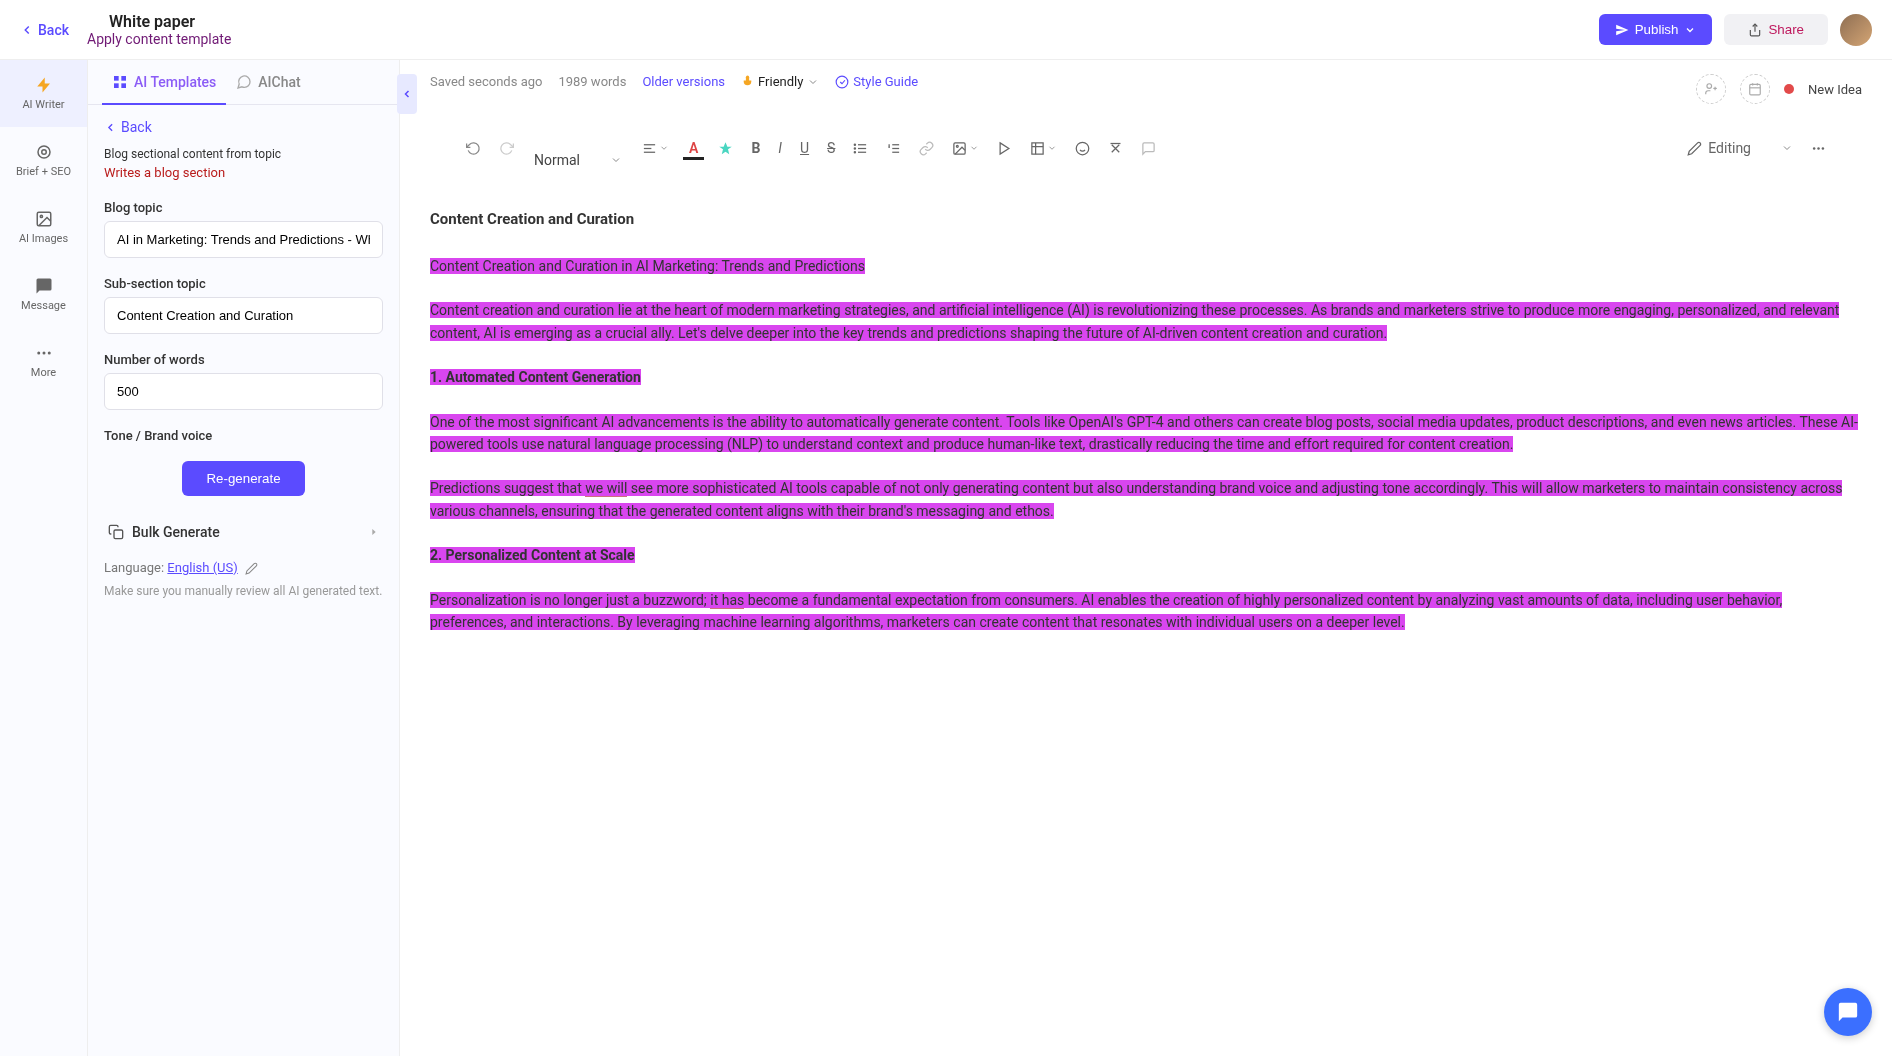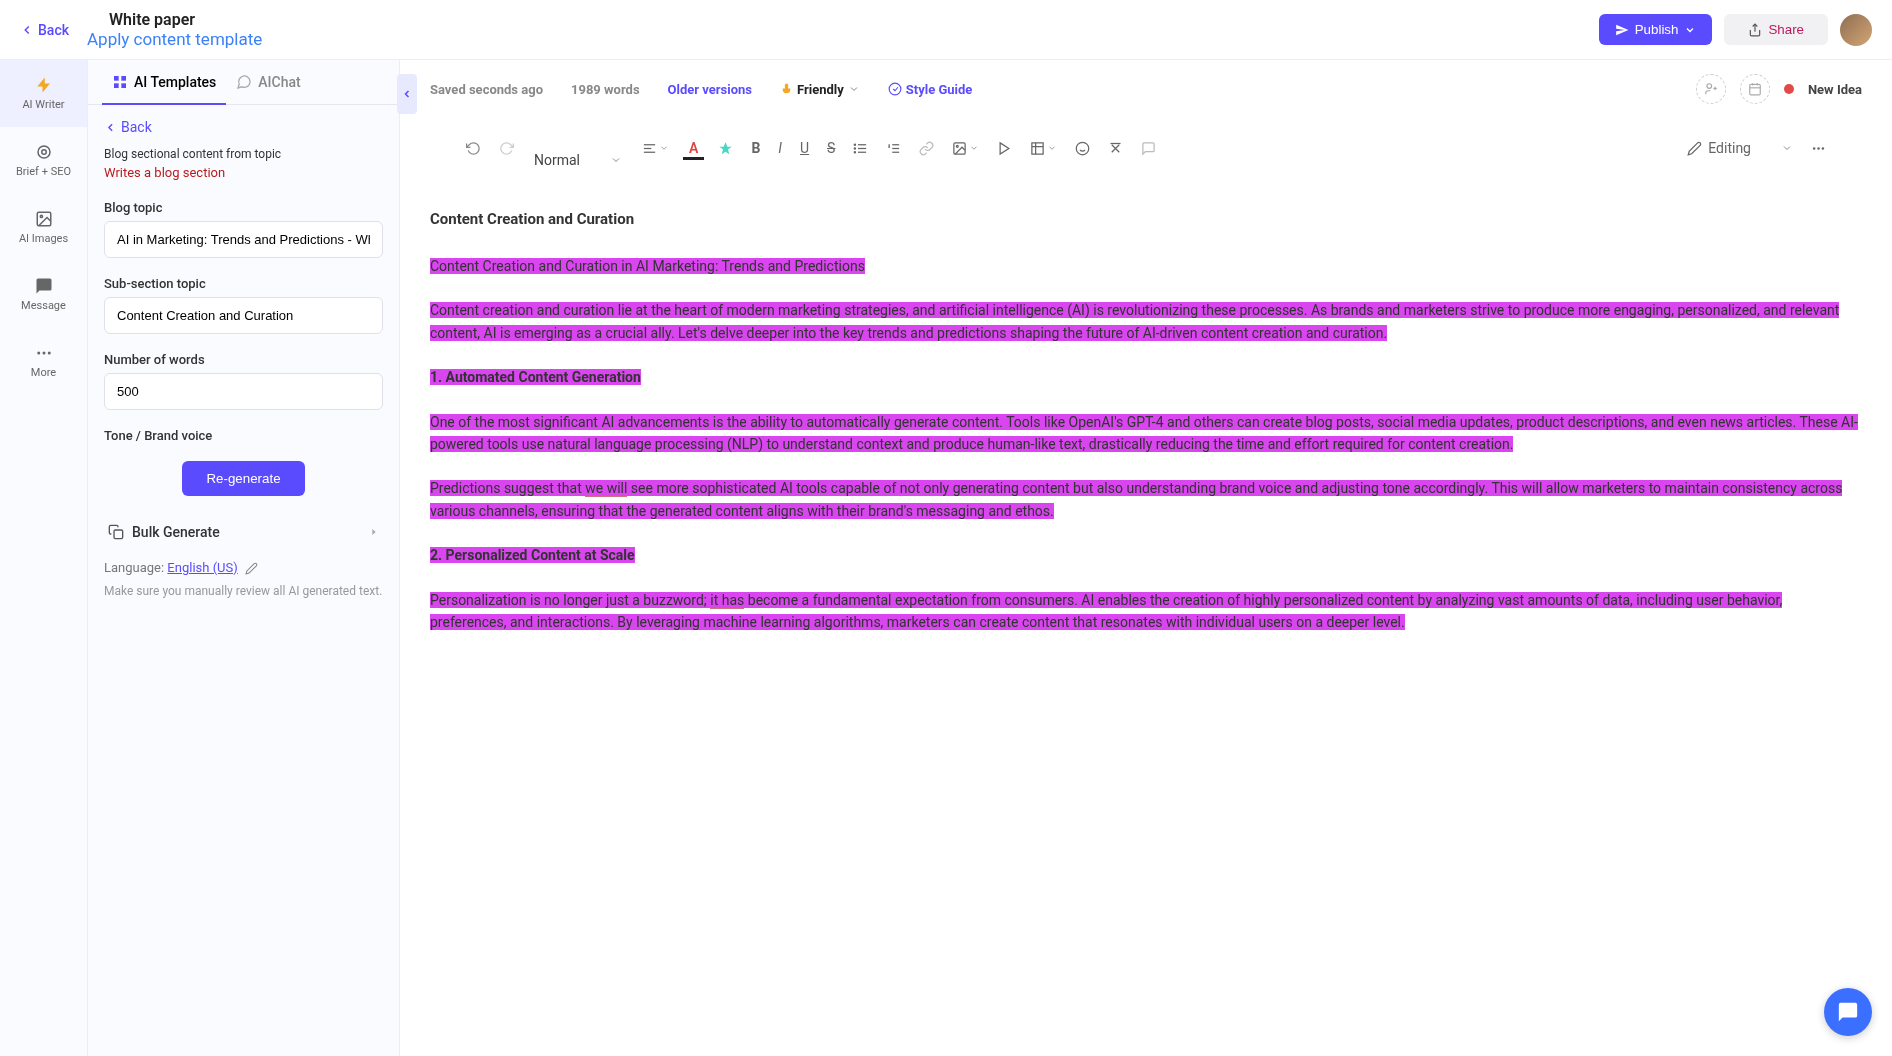--- a/index.html
+++ b/index.html
@@ -5,60 +5,60 @@
 * { margin: 0; padding: 0; box-sizing: border-box; }
 body { font-family: -apple-system, BlinkMacSystemFont, 'Segoe UI', Roboto, sans-serif; font-size: 14px; color: #333; background: #fff; }
 .app { display: flex; flex-direction: column; height: 100vh; }
 
 
 .topbar { display: flex; align-items: center; padding: 10px 20px; border-bottom: 1px solid #eee; min-height: 60px; }
 .back-link { display: flex; align-items: center; color: #5b4bff; cursor: pointer; margin-right: 18px; font-weight: 500; }
 .back-link svg { margin-right: 4px; }
 .title-block { flex: 1; }
 .title-block h1 { font-size: 16px; font-weight: 600; color: #222; margin-left: 22px; }
-.title-block a { color: #3b82f6; font-size: 17px; text-decoration: none; }
+.title-block a { color: #701a75; font-size: 14px; text-decoration: none; }
 .topbar-actions { display: flex; align-items: center; gap: 12px; }
 .btn-publish { background: #5b4bff; color: #fff; padding: 8px 16px; border: none; border-radius: 6px; display: flex; align-items: center; gap: 6px; font-weight: 500; cursor: pointer; }
 .btn-share { background: #f1f1f4; color: #be185d; padding: 8px 24px; border: none; border-radius: 6px; display: flex; align-items: center; gap: 6px; font-weight: 500; cursor: pointer; }
 .avatar { width: 32px; height: 32px; border-radius: 50%; background: linear-gradient(135deg, #8e6e53, #d4a574); }
 
 
 .main { display: flex; flex: 1; overflow: hidden; }
 
 
 .rail { width: 88px; background: #fafbff; border-right: 1px solid #eee; display: flex; flex-direction: column; }
 .rail-item { display: flex; flex-direction: column; align-items: center; justify-content: center; padding: 16px 4px; font-size: 11px; color: #666; cursor: pointer; text-align: center; gap: 4px; }
 .rail-item.active { background: #eef0ff; }
 .rail-item svg, .rail-icon { width: 18px; height: 18px; }
 
 
 .sidebar { width: 312px; background: #fafbff; border-right: 1px solid #eee; display: flex; flex-direction: column; position: relative; }
 .collapse-btn { position: absolute; right: -18px; top: 14px; width: 20px; height: 40px; background: #e7e9ff; display:flex;align-items:center;justify-content:center;border:none;cursor:pointer;border-radius:4px;color:#5b4bff;}
 .sidebar-tabs { display:flex; border-bottom:1px solid #e6e6f0; padding: 0 14px; }
 .sidebar-tab { display:flex; align-items:center; gap:6px; padding: 14px 10px; color:#888; cursor:pointer; font-weight:500; position:relative; }
-.sidebar-tab.active { color:#000000; }
+.sidebar-tab.active { color:#8b5cf6; }
 .sidebar-tab.active::after { content:''; position:absolute; bottom:-1px; left:0; right:0; height:2px; background:#5b4bff; }
 .sidebar-body { padding: 14px 16px; overflow-y:auto; flex:1; }
 .sidebar-back { color:#5b4bff; display:flex;align-items:center;gap:4px;margin-bottom:12px;cursor:pointer;}
 .template-title { font-size:12px; font-weight:400; margin-bottom:4px; }
 .template-desc { font-size:13px; color:#b91c1c; margin-bottom:20px; }
 .field { margin-bottom:18px; }
 .field-label { font-size:13px; color:#333; font-weight:500; margin-bottom:6px; display:block; }
 .field-input { width:100%; padding:10px 12px; border:1px solid #e0e0e8; border-radius:6px; font-size:13px; background:#fff; }
 .field-select { width:100%; padding:10px 12px; border:1px solid #e0e0e8; border-radius:6px; font-size:13px; background:#fff; display:flex;justify-content:space-between;align-items:center;cursor:pointer;}
 .btn-regen { background:#5b4bff; color:#fff; padding:10px 24px; border:none; border-radius:6px; font-weight:500; cursor:pointer; display:block; margin: 4px auto 18px; }
 .bulk-gen { display:flex; align-items:center; gap:8px; color:#333; font-weight:500; padding:10px 4px; cursor:pointer; justify-content:space-between;}
 .lang-row { font-size:13px; color:#777; margin-top:10px; }
 .lang-row a { color:#5b4bff; }
 .review-note { font-size:12px; color:#999; margin-top:8px; line-height:1.4; }
 
 
 .editor-pane { flex:1; display:flex; flex-direction:column; overflow:hidden; }
 .editor-header { padding: 14px 30px 0; }
-.editor-meta { display:flex; align-items:center; gap:28px; font-size:13px; color:#888; margin-bottom: 10px; font-weight: bold;}
+.editor-meta { display:flex; align-items:flex-start; gap:16px; font-size:13px; color:#888; margin-bottom: 10px;}
 .editor-meta .older { color:#5b4bff; cursor:pointer; }
 .editor-meta .friendly { color:#222; display:flex;align-items:center;gap:4px;cursor:pointer;}
 .editor-meta .style-guide { color:#5b4bff; display:flex;align-items:center;gap:4px;cursor:pointer;}
 .editor-meta-right { margin-left:auto; display:flex; align-items:center; gap:14px;}
 .dashed-circle { width:30px;height:30px;border:1px dashed #ccc;border-radius:50%;display:flex;align-items:center;justify-content:center;color:#aaa;cursor:pointer;}
 .status-dot { width:10px;height:10px;border-radius:50%;background:#e24a4a;display:inline-block;}
 .status-label { color:#444; }
 
 .toolbar { display:flex; align-items:center; gap:6px; padding: 10px 30px 14px; border-bottom: 1px solid transparent; flex-wrap:wrap;}
 .toolbar-item { padding:4px 6px; color:#666; cursor:pointer; display:flex;align-items:center;gap:2px; border-radius:4px;}

